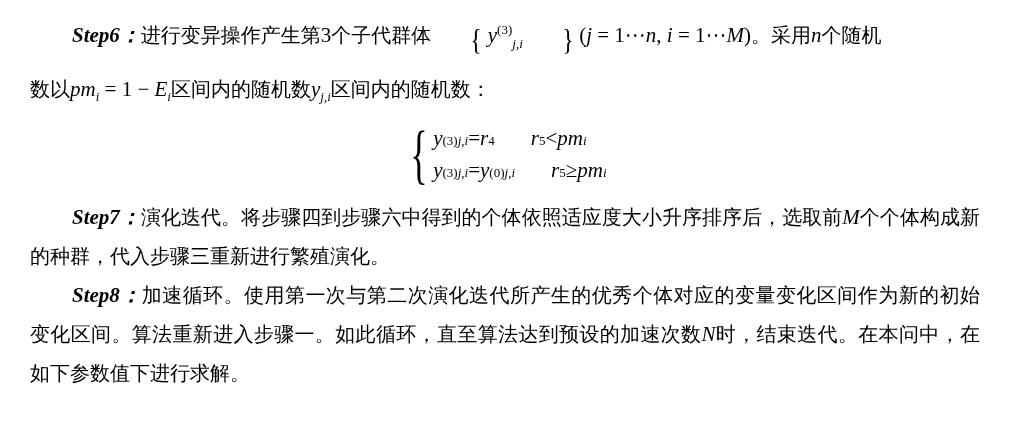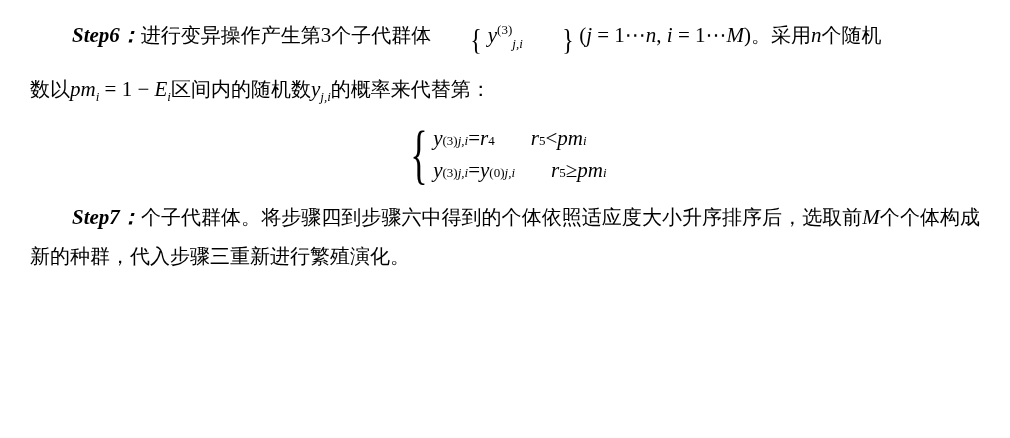--- a/index.html
+++ b/index.html
@@ -105,21 +105,21 @@
 </head>
 <body>
 
 <div class="page">
 
   <p class="para indent">
     <span class="step-label">Step6：</span><span class="zh">进行变异操作产生第</span><span class="mn">3</span><span class="zh">个子代群体</span><span class="bigbrace">{</span><span class="mi">y</span><sup class="idx mn">(3)</sup><sub class="idx mi">j,i</sub><span class="bigbrace">}</span><span class="mn">(</span><span class="mi">j</span><span class="mn"> = 1</span><span class="mn">⋯</span><span class="mi">n</span><span class="mn">, </span><span class="mi">i</span><span class="mn"> = 1</span><span class="mn">⋯</span><span class="mi">M</span><span class="mn">)</span><span class="zh">。采用</span><span class="mi">n</span><span class="zh">个随机</span>
   </p>
 
   <p class="para">
-    <span class="zh">数以</span><span class="mi">pm</span><sub class="idx mi">i</sub><span class="mn"> = 1 − </span><span class="mi">E</span><sub class="idx mi">i</sub><span class="zh">区间内的随机数</span><span class="mi">y</span><sub class="idx mi">j,i</sub><span class="zh">的概率来代替第：</span>
+    <span class="zh">数以</span><span class="mi">pm</span><sub class="idx mi">i</sub><span class="mn"> = 1 − </span><span class="mi">E</span><sub class="idx mi">i</sub><span class="zh">区间内的随机数</span><span class="mi">y</span><sub class="idx mi">j,i</sub><span class="zh">区间内的随机数：</span>
   </p>
 
   <div class="eq-block">
     <div class="eq-inner">
       <span class="eq-brace">{</span>
       <div class="eq-rows">
         <div class="eq-row">
           <span class="mi">y</span>
             <sup class="idx mn">(3)</sup>
             <sub class="idx mi">j,i</sub>
@@ -147,17 +147,20 @@
             <span class="mn"> ≥ </span>
             <span class="mi">pm</span>
             <sub class="idx mi">i</sub>
         </div>
       </div>
     </div>
   </div>
 
 
   <p class="para indent tight">
-    <span class="step-label">Step7：</span><span class="zh">个子代群体。将步骤四到步骤六中得到的个体依照适应度大小升序排序后，选取前</span><span class="mi">M</span><span class="zh">个个体构成新的种群，代入步骤三重新进行繁殖演化。</span>
+    <span class="step-label">Step7：</span><span class="zh">演化迭代。将步骤四到步骤六中得到的个体依照适应度大小升序排序后，选取前</span><span class="mi">M</span><span class="zh">个个体构成新的种群，代入步骤三重新进行繁殖演化。</span>
   </p>
 
+  <p class="para indent tight">
+    <span class="step-label">Step8：</span><span class="zh">加速循环。使用第一次与第二次演化迭代所产生的优秀个体对应的变量变化区间作为新的初始变化区间。算法重新进入步骤一。如此循环，直至算法达到预设的加速次数</span><span class="mi">N</span><span class="zh">时，结束迭代。在本问中，在如下参数值下进行求解。</span>
+  </p>
 
 </div>
 
 </body></html>

